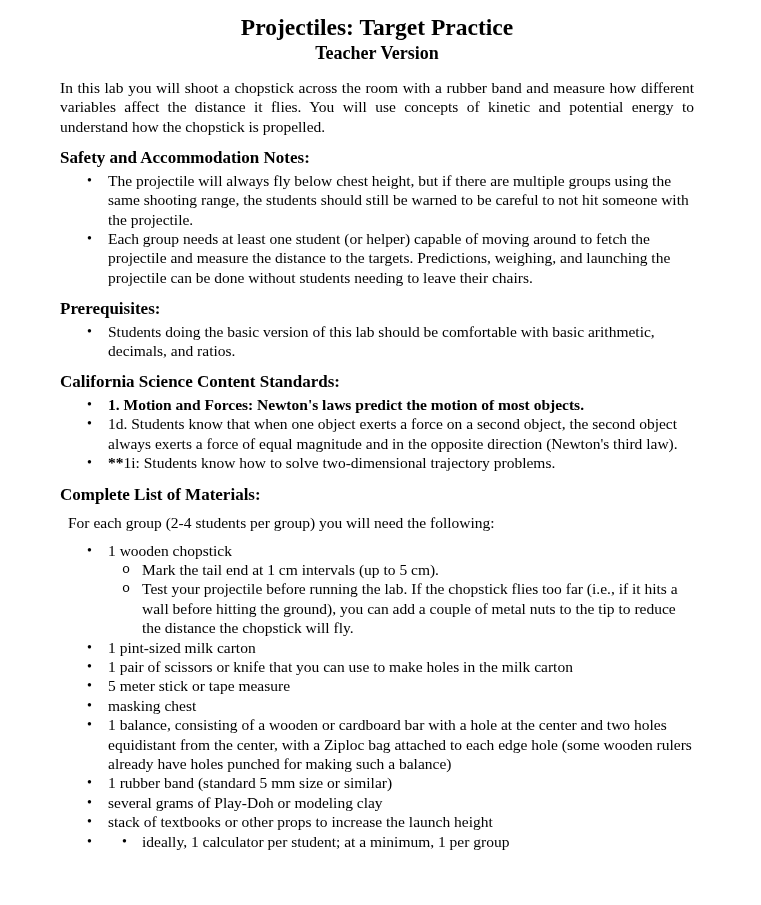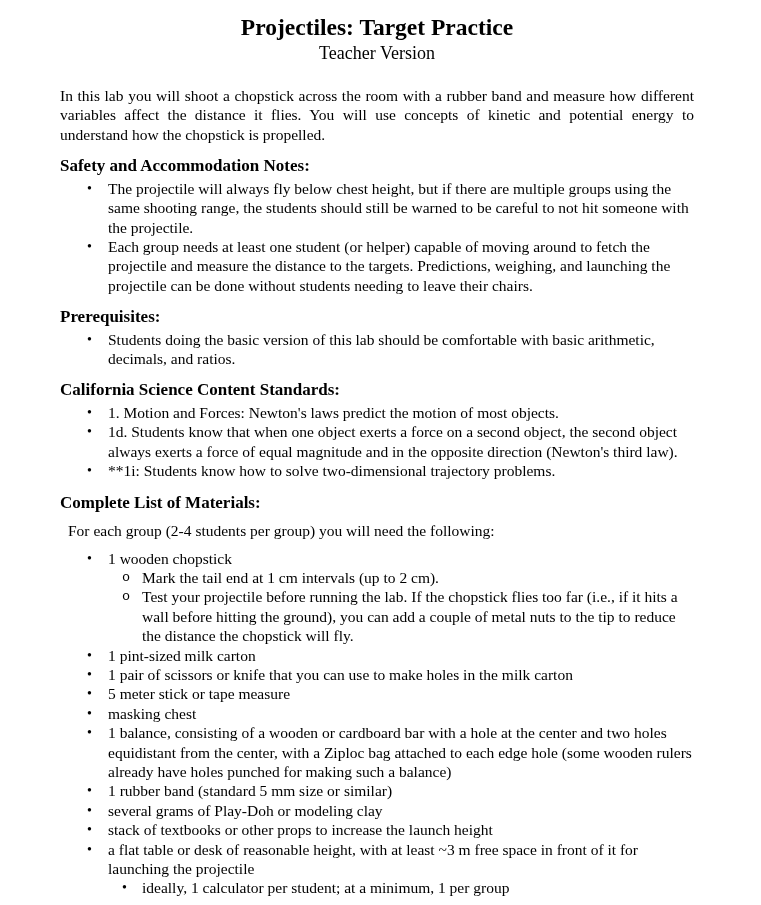--- a/index.html
+++ b/index.html
@@ -9,42 +9,42 @@
     font-size: 15.5px; line-height: 19.4px; color: #000;
   }
   .page { padding: 13px 67px 0 60px; }
 
   .doc-title {
     margin: 0; text-align: center;
     font-size: 23.5px; line-height: 29px; font-weight: bold;
   }
   .doc-subtitle {
     margin: 0; text-align: center;
-    font-size: 18px; line-height: 23px; font-weight: normal;
+    font-size: 18px; line-height: 23px; font-weight: bold;
   }
-  .intro { margin: 21px 0 0 0; text-align: justify; }
+  .intro { margin: 13px 0 0 0; text-align: justify; }
 
   h2.sec-heading {
     font-size: 17px; line-height: 20.5px; font-weight: bold;
     margin: 12px 0 2px 0;
   }
   .lead { margin: 8px; }
 
   ul.blist { list-style: none; margin: 0; padding: 0; }
   ul.blist li { position: relative; margin: 0; }
   li.l1 { padding-left: 48px; }
   li.l1 > .marker { position: absolute; left: 27px; top: 0; }
   li.l2 { padding-left: 82px; }
   li.l2 > .marker { position: absolute; left: 62px; top: 0; }
   .marker-disc { font-size: 14px; }
   .marker-circle {
     font-family: "Liberation Mono", "DejaVu Sans Mono", monospace;
     font-size: 13.5px;
   }
-  .bold { font-weight: normal; text-align: center; }
+  .bold { font-weight: bold; text-align: center; }
 </style>
 </head>
 <body>
 
 <div class="page">
 
   <h1 class="doc-title">Projectiles: Target Practice</h1>
   <div class="doc-subtitle">Teacher Version</div>
 
   <p class="intro">In this lab you will shoot a chopstick across the room with a rubber band and measure how different variables affect the distance it flies. You will use concepts of kinetic and potential energy to understand how the chopstick is propelled.</p>
@@ -87,21 +87,21 @@
 
   <h2 class="sec-heading">Complete List of Materials:</h2>
   <p class="lead">For each group (2-4 students per group) you will need the following:</p>
   <ul class="blist">
     <li class="l1">
       <span class="marker marker-disc">•</span>
       <span>1 wooden chopstick</span>
     </li>
     <li class="l2">
       <span class="marker marker-circle">o</span>
-      <span>Mark the tail end at 1 cm intervals (up to 2 cm).</span>
+      <span>Mark the tail end at 1 cm intervals (up to 5 cm).</span>
     </li>
     <li class="l2">
       <span class="marker marker-circle">o</span>
       <span>Test your projectile before running the lab. If the chopstick flies too far (i.e., if it hits a wall before hitting the ground), you can add a couple of metal nuts to the tip to reduce the distance the chopstick will fly.</span>
     </li>
     <li class="l1">
       <span class="marker marker-disc">•</span>
       <span>1 pint-sized milk carton</span>
     </li>
     <li class="l1">
@@ -127,21 +127,20 @@
     <li class="l1">
       <span class="marker marker-disc">•</span>
       <span>several grams of Play-Doh or modeling clay</span>
     </li>
     <li class="l1">
       <span class="marker marker-disc">•</span>
       <span>stack of textbooks or other props to increase the launch height</span>
     </li>
     <li class="l1">
       <span class="marker marker-disc">•</span>
-      <span>a flat table or desk of reasonable height, with at least ~3 m free space in front of it for launching the projectile</span>
     </li>
     <li class="l2">
       <span class="marker marker-disc">•</span>
       <span>ideally, 1 calculator per student; at a minimum, 1 per group</span>
     </li>
   </ul>
 
 </div>
 
 </body></html>

